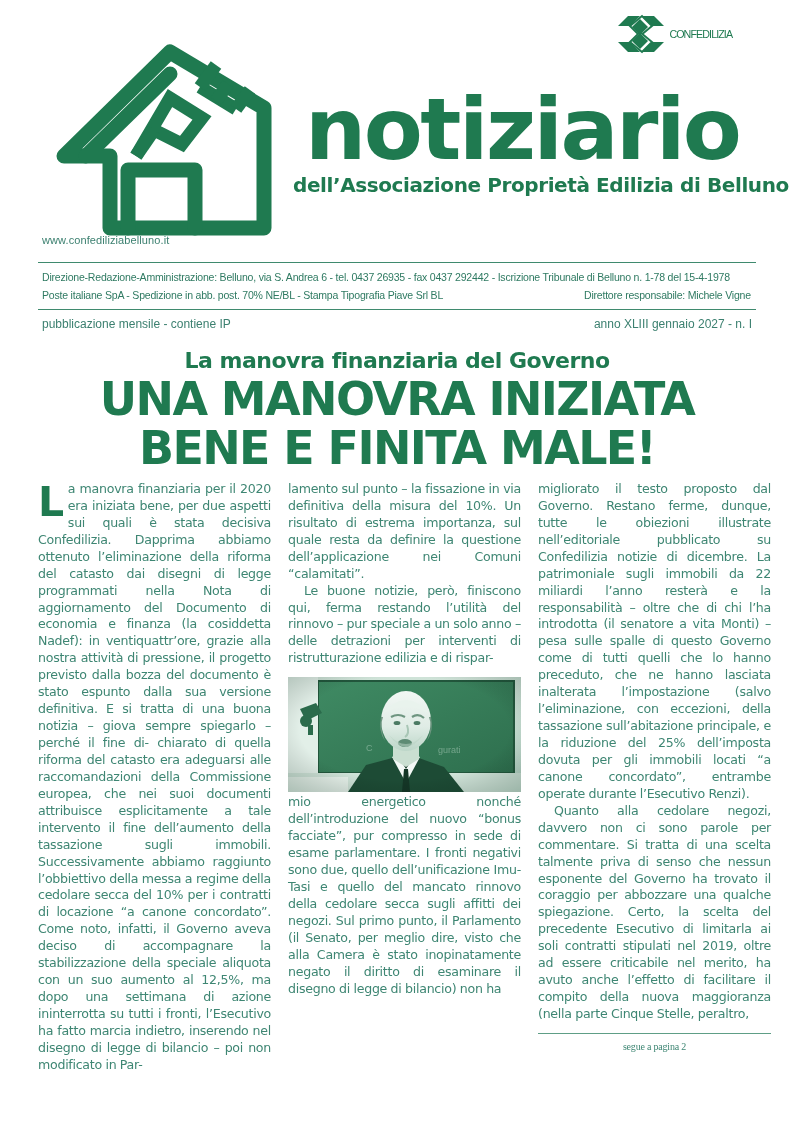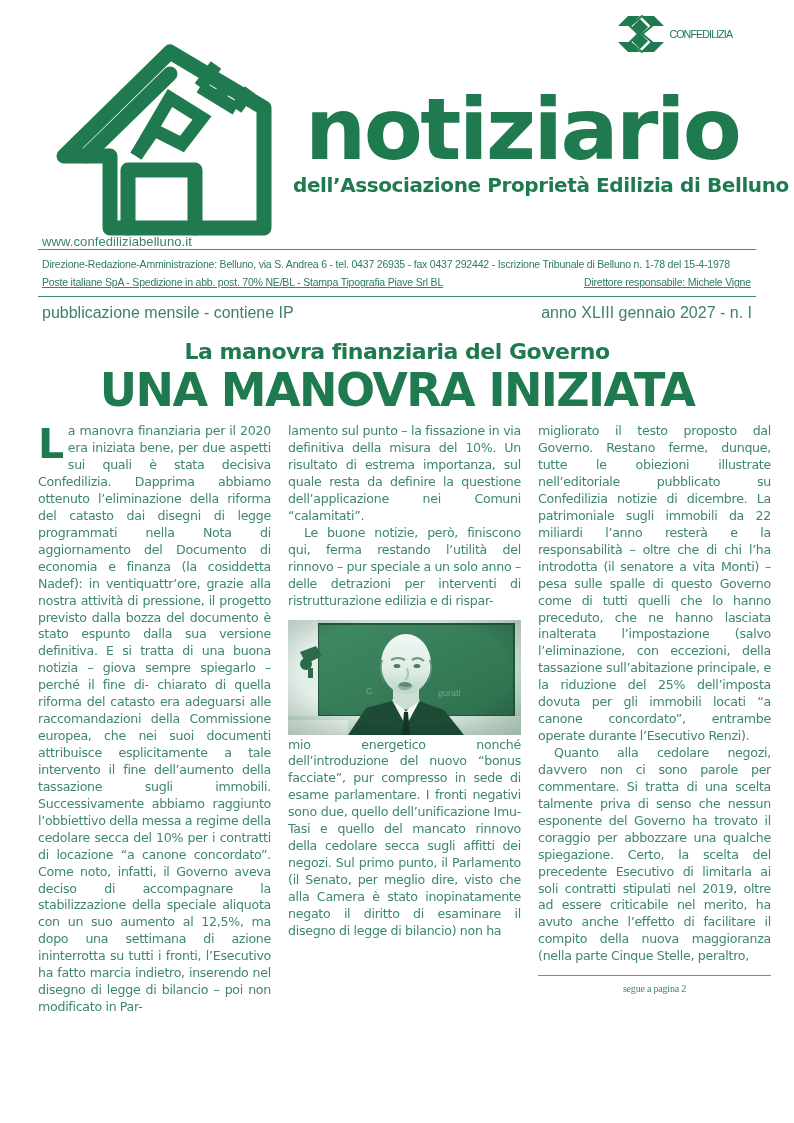--- a/index.html
+++ b/index.html
@@ -80,23 +80,23 @@
     font-size: 20px;
     letter-spacing: -0.4px;
     color: #1f7a50;
     margin: 6px 0 0 0;
     text-align: center;
     white-space: nowrap;
   }
 
   
   .website {
-    font-size: 13px;
+    font-size: 11px;
     color: #3c8070;
-    margin: 2px 0 0 4px;
+    margin: 2px 0 16px 4px;
     letter-spacing: 0.1px;
   }
   .rule {
     border: 0;
     border-top: 1.6px solid #3f8a6e;
     margin: 0;
   }
   .imprint {
     padding: 5px 4px 5px 4px;
   }
@@ -106,28 +106,27 @@
     letter-spacing: -0.22px;
     white-space: nowrap;
     line-height: 1.72;
     transform: scaleX(0.995);
     transform-origin: left center;
   }
   .imprint-row {
     display: flex;
     justify-content: space-between;
     align-items: flex-end;
-    text-decoration: underline;
   }
   .issue-bar {
     display: flex;
     justify-content: space-between;
     align-items: baseline;
     padding: 7px 4px 7px 4px;
-    font-size: 16px;
+    font-size: 12px;
     color: #3c8070;
   }
 
   
   .kicker {
     text-align: center;
     font-family: "DejaVu Sans", sans-serif;
     font-weight: bold;
     font-size: 22px;
     letter-spacing: -0.5px;
@@ -279,20 +278,21 @@
   </div>
   <hr class="rule">
   <div class="issue-bar">
     <span>pubblicazione mensile - contiene IP</span>
     <span>anno XLIII gennaio 2027 - n. I</span>
   </div>
 
   <div class="kicker">La manovra finanziaria del Governo</div>
   <h1 class="headline">
     <span class="hl-line">UNA MANOVRA INIZIATA</span>
+    <span class="hl-line">BENE E FINITA MALE!</span>
   </h1>
 
   <div class="columns">
 
     <div class="col">
       <p class="dropcap-para">La manovra finanziaria per il 2020 era iniziata bene, per due aspetti sui quali è stata decisiva Confedilizia. Dapprima abbiamo ottenuto l’eliminazione della riforma del catasto dai disegni di legge programmati nella Nota di aggiornamento del Documento di economia e finanza (la cosiddetta Nadef): in ventiquattr’ore, grazie alla nostra attività di pressione, il progetto previsto dalla bozza del documento è stato espunto dalla sua versione definitiva. E si tratta di una buona notizia – giova sempre spiegarlo – perché il fine di- chiarato di quella riforma del catasto era adeguarsi alle raccomandazioni della Commissione europea, che nei suoi documenti attribuisce esplicitamente a tale intervento il fine dell’aumento della tassazione sugli immobili. Successivamente abbiamo raggiunto l’obbiettivo della messa a regime della cedolare secca del 10% per i contratti di locazione “a canone concordato”. Come noto, infatti, il Governo aveva deciso di accompagnare la stabilizzazione della speciale aliquota con un suo aumento al 12,5%, ma dopo una settimana di azione ininterrotta su tutti i fronti, l’Esecutivo ha fatto marcia indietro, inserendo nel disegno di legge di bilancio – poi non modificato in Par-</p>
     </div>
 
     <div class="col">
       <p>lamento sul punto – la fissazione in via definitiva della misura del 10%. Un risultato di estrema importanza, sul quale resta da definire la questione dell’applicazione nei Comuni “calamitati”.</p>

